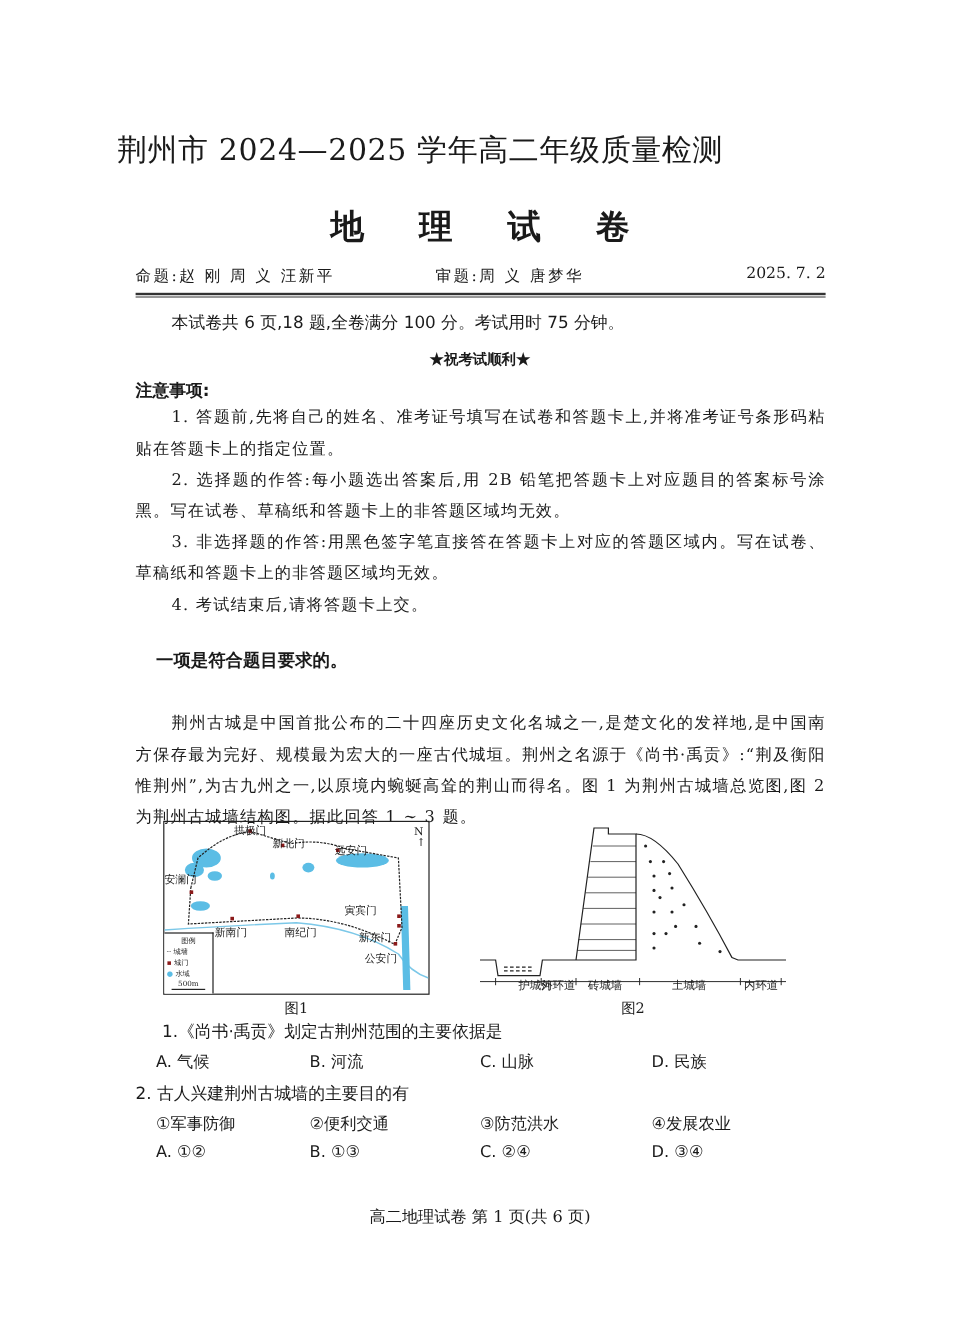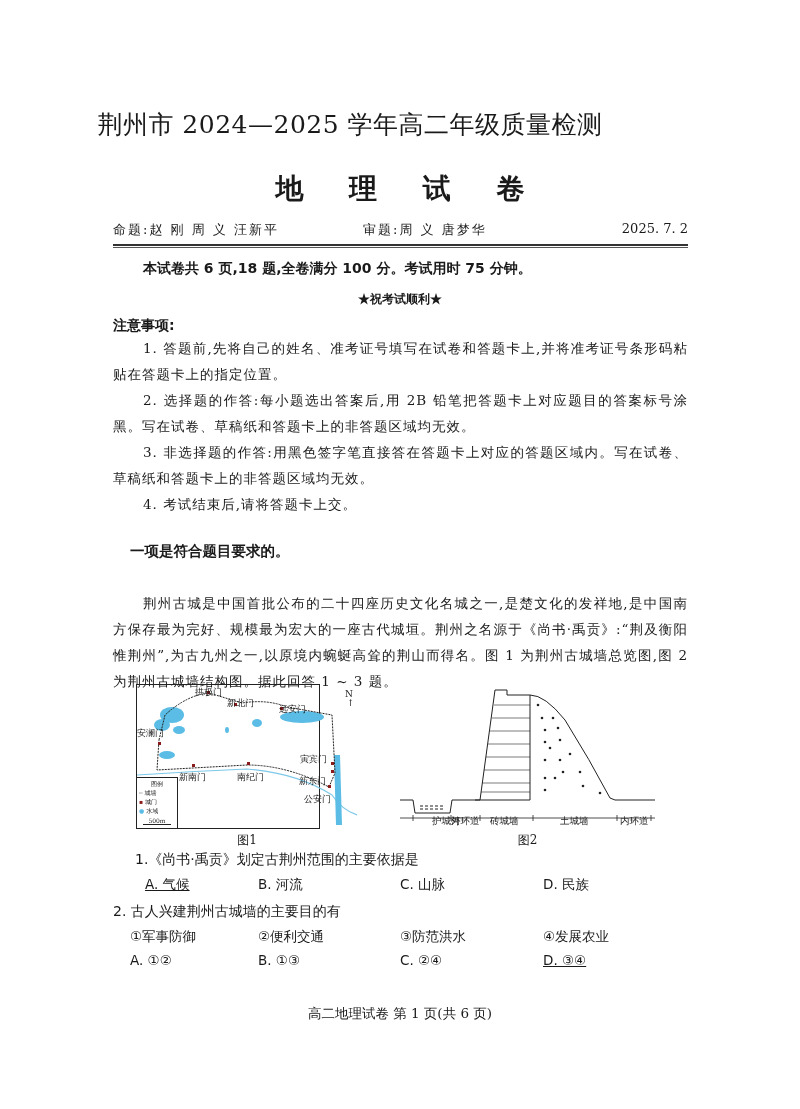--- a/index.html
+++ b/index.html
@@ -8,31 +8,31 @@
   .abs { position: absolute; }
   .title { top: 108px; left: 0; width: 700px; text-align: center; font-size: 25px; letter-spacing: 0.5px; }
   .subtitle { top: 170px; left: 0; width: 800px; text-align: center; font-size: 28px; font-weight: bold;
               font-family: "DejaVu Sans", "Liberation Sans", sans-serif; letter-spacing: 18px; padding-left: 18px; box-sizing: border-box; }
   .meta { top: 221px; left: 113px; width: 575px; font-size: 13px; }
   .meta .authors { position: absolute; left: 0; top: 0; letter-spacing: 2px; }
   .meta .reviewers { position: absolute; left: 250px; top: 0; letter-spacing: 2px; }
   .meta .date { position: absolute; right: 0; top: 0; }
   .rule1 { top: 244px; left: 113px; width: 575px; height: 2px; background: #333; }
   .rule2 { top: 247px; left: 113px; width: 575px; height: 1px; background: #555; }
-  .intro { top: 260px; left: 143px; font-size: 14px; font-weight: bold;
+  .intro { top: 260px; left: 143px; font-size: 14px; font-weight: normal;
            font-family: "DejaVu Sans", "Liberation Sans", sans-serif; }
   .goodluck { top: 291px; left: 0; width: 800px; text-align: center; font-size: 12px; font-weight: bold; }
   .notice-h { top: 317px; left: 113px; font-size: 14px; font-weight: bold;
               font-family: "DejaVu Sans", "Liberation Sans", sans-serif; }
   .para { left: 113px; width: 575px; font-size: 13.5px; line-height: 26px; text-indent: 30px; text-align: justify; letter-spacing: 1px; }
   .section-h { top: 538px; left: 113px; width: 580px; font-size: 14.5px; font-weight: bold; line-height: 26px;
                font-family: "DejaVu Sans", "Liberation Sans", sans-serif; }
   .section-h .line2 { padding-left: 17px; display: block; }
   .passage { top: 590px; left: 113px; width: 575px; font-size: 13.5px; line-height: 26px; text-indent: 30px; letter-spacing: 1px; text-align: justify; }
-  .fig1 { top: 684px; left: 136px; width: 184px; height: 145px; border: 1.5px solid #222; box-sizing: border-box; }
+  .fig1 { top: 684px; left: 136px; width: 222px; height: 145px; border: 1.5px solid #222; box-sizing: border-box; }
   .fig-cap { font-size: 12px; text-align: center; }
   .fig2 { top: 680px; left: 395px; width: 265px; height: 150px; }
   .q { left: 113px; font-size: 14px; font-family: "DejaVu Sans", "Liberation Sans", sans-serif; }
   .opts { left: 130px; width: 560px; font-size: 13.5px; font-family: "DejaVu Sans", "Liberation Sans", sans-serif; }
   .opts span { position: absolute; top: 0; }
   .footer { top: 1005px; left: 0; width: 800px; text-align: center; font-size: 13.5px; }
   .maplabel { position: absolute; font-size: 9px; font-family: "DejaVu Serif", serif; white-space: nowrap; }
   .legend { position: absolute; left: 0; bottom: 0; width: 40px; height: 50px; border-right: 1px solid #222; border-top: 1px solid #222; background: #fff; font-size: 6px; }
   .fig2label { position: absolute; top: 135px; font-size: 9.5px; white-space: nowrap; }
 </style>
@@ -87,21 +87,21 @@
     <rect x="194" y="77" width="3" height="3" fill="#8b1a1a"></rect>
     <rect x="194" y="85" width="3" height="3" fill="#8b1a1a"></rect>
     <rect x="191" y="100" width="3" height="3" fill="#8b1a1a"></rect>
     <rect x="55" y="79" width="3" height="3" fill="#8b1a1a"></rect>
     <rect x="110" y="77" width="3" height="3" fill="#8b1a1a"></rect>
   </svg>
   <span class="maplabel" style="left:58px;top:1px;">拱极门</span>
   <span class="maplabel" style="left:90px;top:12px;">新北门</span>
   <span class="maplabel" style="left:142px;top:18px;">远安门</span>
   <span class="maplabel" style="left:0px;top:42px;">安澜门</span>
-  <span class="maplabel" style="left:163px;top:68px;">寅宾门</span>
+  <span class="maplabel" style="left:150px;top:68px;">寅宾门</span>
   <span class="maplabel" style="left:162px;top:90px;">新东门</span>
   <span class="maplabel" style="left:167px;top:108px;">公安门</span>
   <span class="maplabel" style="left:42px;top:86px;">新南门</span>
   <span class="maplabel" style="left:100px;top:86px;">南纪门</span>
   <span class="maplabel" style="left:208px;top:4px;font-size:9px;">N</span>
   <span class="maplabel" style="left:210px;top:13px;font-size:9px;">↑</span>
   <div class="legend">
     <div style="text-align:center;margin-top:2px;">图例</div>
     <div style="padding-left:2px;"><span>┄ </span><span>城墙</span></div>
     <div style="padding-left:2px;"><span style="color:#8b1a1a;">▪ </span><span>城门</span></div>
@@ -161,33 +161,33 @@
   <span class="fig2label" style="left:20px;margin-left:17px;">护城河</span>
   <span class="fig2label" style="left:56px;">外环道</span>
   <span class="fig2label" style="left:95px;">砖城墙</span>
   <span class="fig2label" style="left:165px;">土城墙</span>
   <span class="fig2label" style="left:225px;">内环道</span>
 </div>
 <div class="abs fig-cap" style="top:832px;left:395px;width:265px;">图2</div>
 
 <div class="abs q" style="top:851px;margin-left:22px;">1.《尚书·禹贡》划定古荆州范围的主要依据是</div>
 <div class="abs opts" style="top:876px;">
-  <span style="left:15px;text-decoration:underline;">A. 气候</span>
+  <span style="left:0;">A. 气候</span>
   <span style="left:128px;">B. 河流</span>
   <span style="left:270px;">C. 山脉</span>
   <span style="left:413px;">D. 民族</span>
 </div>
 
 <div class="abs q" style="top:903px;">2. 古人兴建荆州古城墙的主要目的有</div>
 <div class="abs opts" style="top:928px;">
   <span style="left:0;">①军事防御</span>
   <span style="left:128px;">②便利交通</span>
   <span style="left:270px;">③防范洪水</span>
   <span style="left:413px;">④发展农业</span>
 </div>
 <div class="abs opts" style="top:952px;">
   <span style="left:0;">A. ①②</span>
   <span style="left:128px;text-align:center;">B. ①③</span>
   <span style="left:270px;">C. ②④</span>
-  <span style="left:413px;text-decoration:underline;">D. ③④</span>
+  <span style="left:413px;">D. ③④</span>
 </div>
 
 <div class="abs footer">高二地理试卷   第 1 页(共 6 页)</div>
 
 </body></html>

